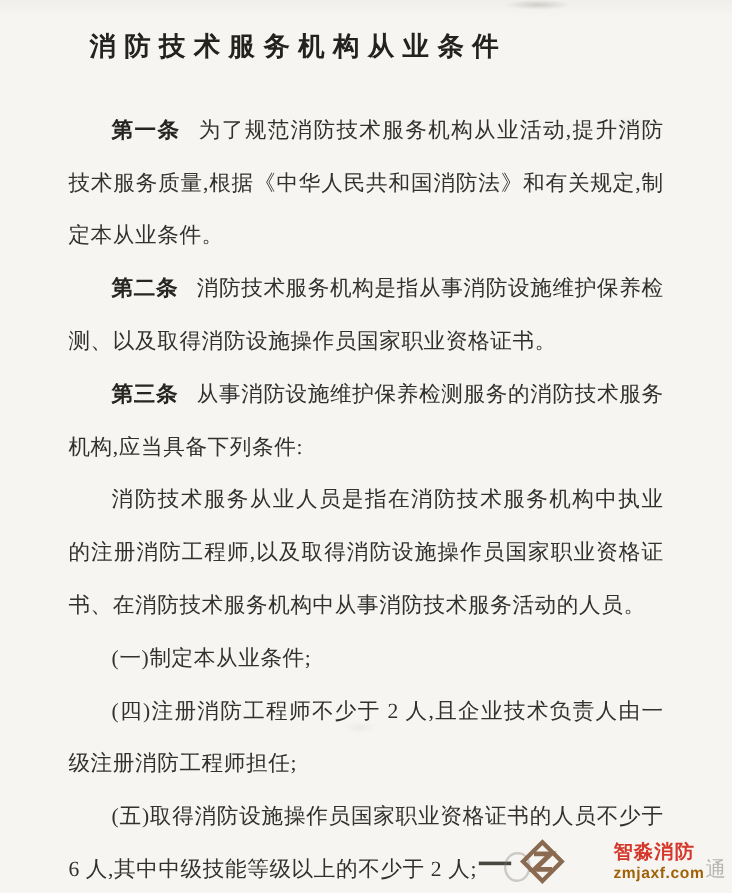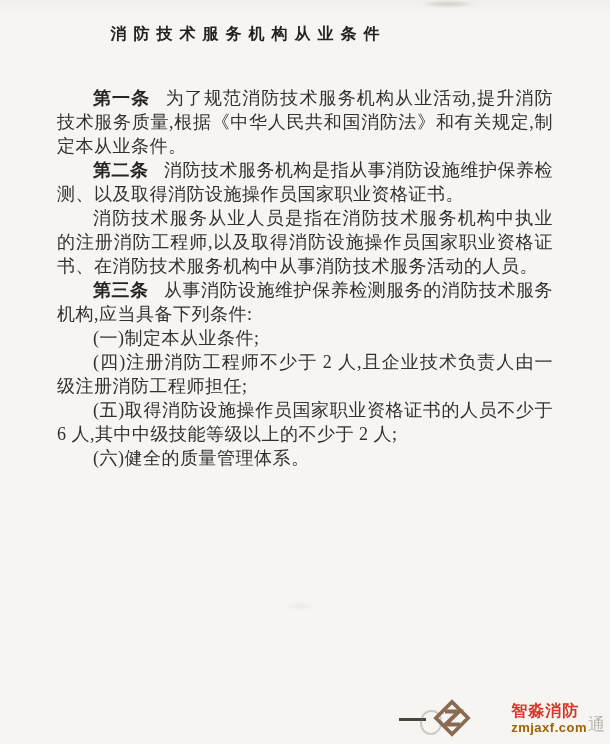--- a/index.html
+++ b/index.html
@@ -26,34 +26,34 @@
       radial-gradient(ellipse 26px 10px at 525px 104px, rgba(150,145,138,0.12), rgba(150,145,138,0) 70%),
       radial-gradient(ellipse 20px 8px at 300px 606px, rgba(150,145,138,0.10), rgba(150,145,138,0) 70%),
       linear-gradient(180deg, rgba(235,233,228,0.55) 0px, rgba(246,245,242,0) 14px);
   }
   .page-title {
     position: absolute;
     top: 24px; left: 0;
     width: 490px;
     text-align: center;
     font-family: "Liberation Sans", "DejaVu Sans", sans-serif;
-    font-size: 16px;
+    font-size: 22px;
     font-weight: 700;
     letter-spacing: 7px;
     padding-left: 7px; 
     color: #232220;
   }
   .document-body {
     position: absolute;
     left: 57px; top: 86px;
     width: 496px;
   }
   .para {
     font-size: 18px;
-    line-height: 24px;
+    line-height: 44px;
     letter-spacing: 0.5px;
     text-align: justify;
     text-indent: 2em;
     color: #323130;
   }
   .article-label {
     font-family: "Liberation Sans", "DejaVu Sans", sans-serif;
     font-weight: 700;
     color: #262522;
     margin-right: 0.85em;
@@ -113,22 +113,22 @@
 <body>
 
 <div class="scan-artifacts"></div>
 
 <h1 class="page-title">消防技术服务机构从业条件</h1>
 
 <main class="document-body">
 
 <p class="para"><span class="article-label">第一条</span><span>为了规范消防技术服务机构从业活动,提升消防技术服务质量,根据《中华人民共和国消防法》和有关规定,制定本从业条件。</span></p>
     <p class="para"><span class="article-label">第二条</span><span>消防技术服务机构是指从事消防设施维护保养检测、以及取得消防设施操作员国家职业资格证书。</span></p>
+    <p class="para"><span class="article-label">第三条</span><span>从事消防设施维护保养检测服务的消防技术服务机构,应当具备下列条件:</span></p>
     <p class="para"><span>消防技术服务从业人员是指在消防技术服务机构中执业的注册消防工程师,以及取得消防设施操作员国家职业资格证书、在消防技术服务机构中从事消防技术服务活动的人员。</span></p>
-    <p class="para"><span class="article-label">第三条</span><span>从事消防设施维护保养检测服务的消防技术服务机构,应当具备下列条件:</span></p>
     <p class="para"><span>(一)制定本从业条件;</span></p>
     <p class="para"><span>(四)注册消防工程师不少于 2 人,且企业技术负责人由一级注册消防工程师担任;</span></p>
     <p class="para"><span>(五)取得消防设施操作员国家职业资格证书的人员不少于 6 人,其中中级技能等级以上的不少于 2 人;</span></p>
     <p class="para"><span>(六)健全的质量管理体系。</span></p>
   </main>
 
 <div class="watermark">
   <div class="watermark-dash"></div>
   <div class="watermark-scribble"></div>
   <svg class="logo-icon" width="40" height="42" viewBox="0 0 40 42" aria-hidden="true">

